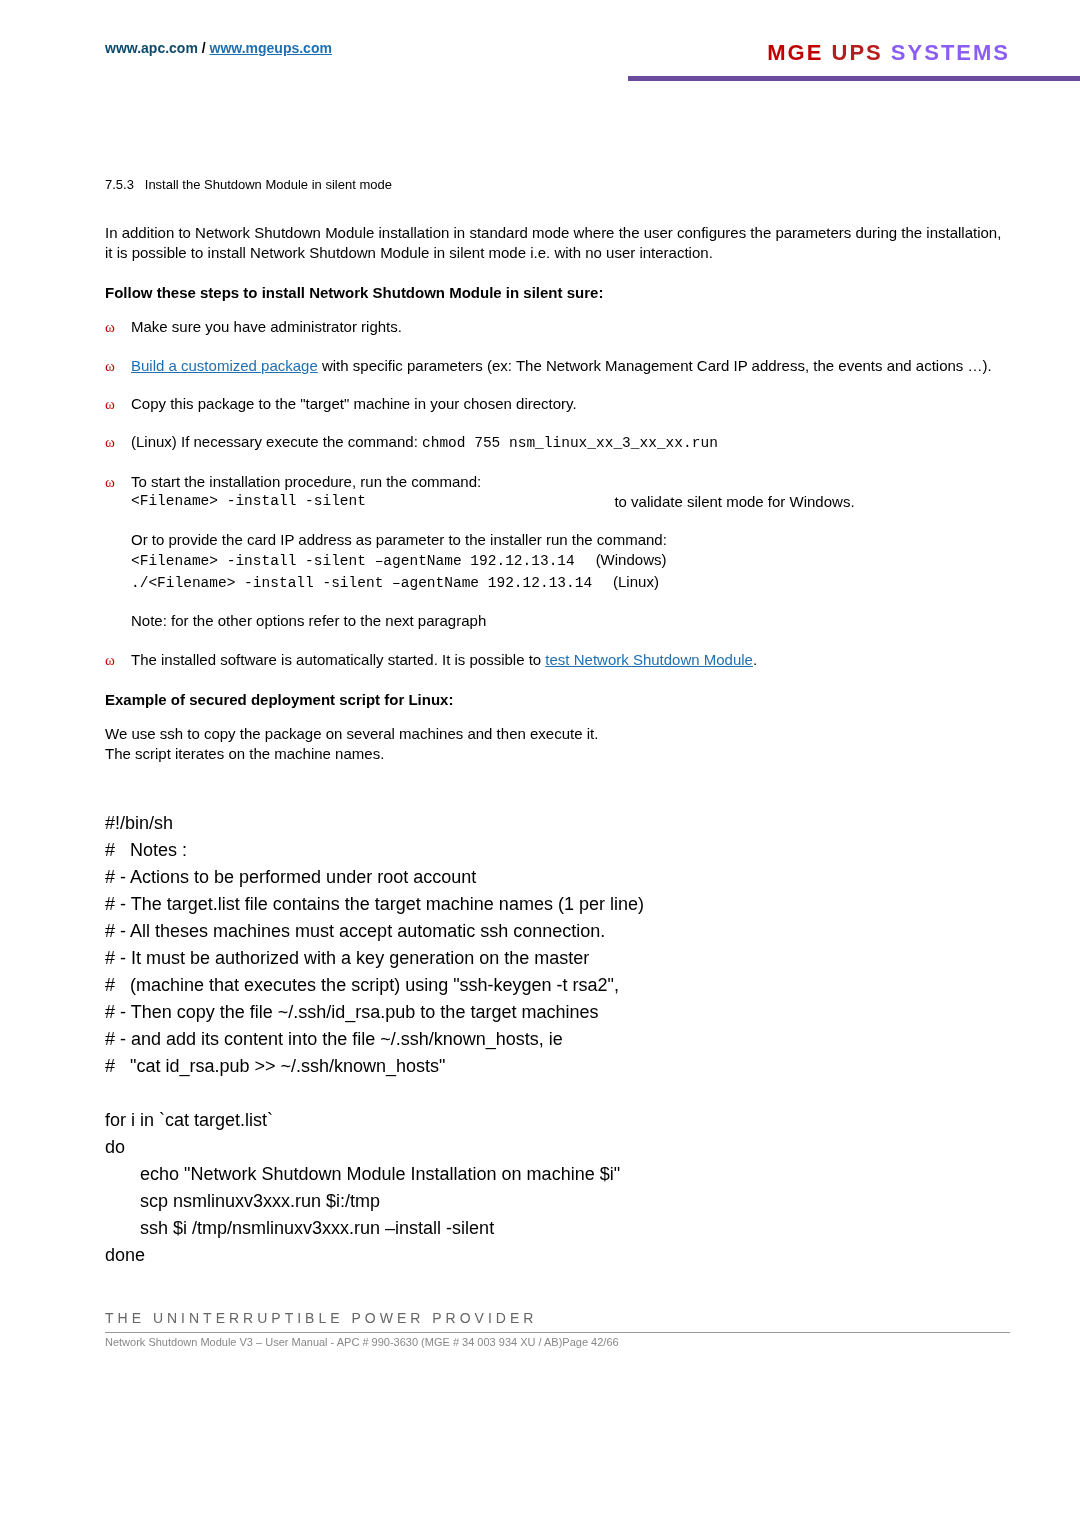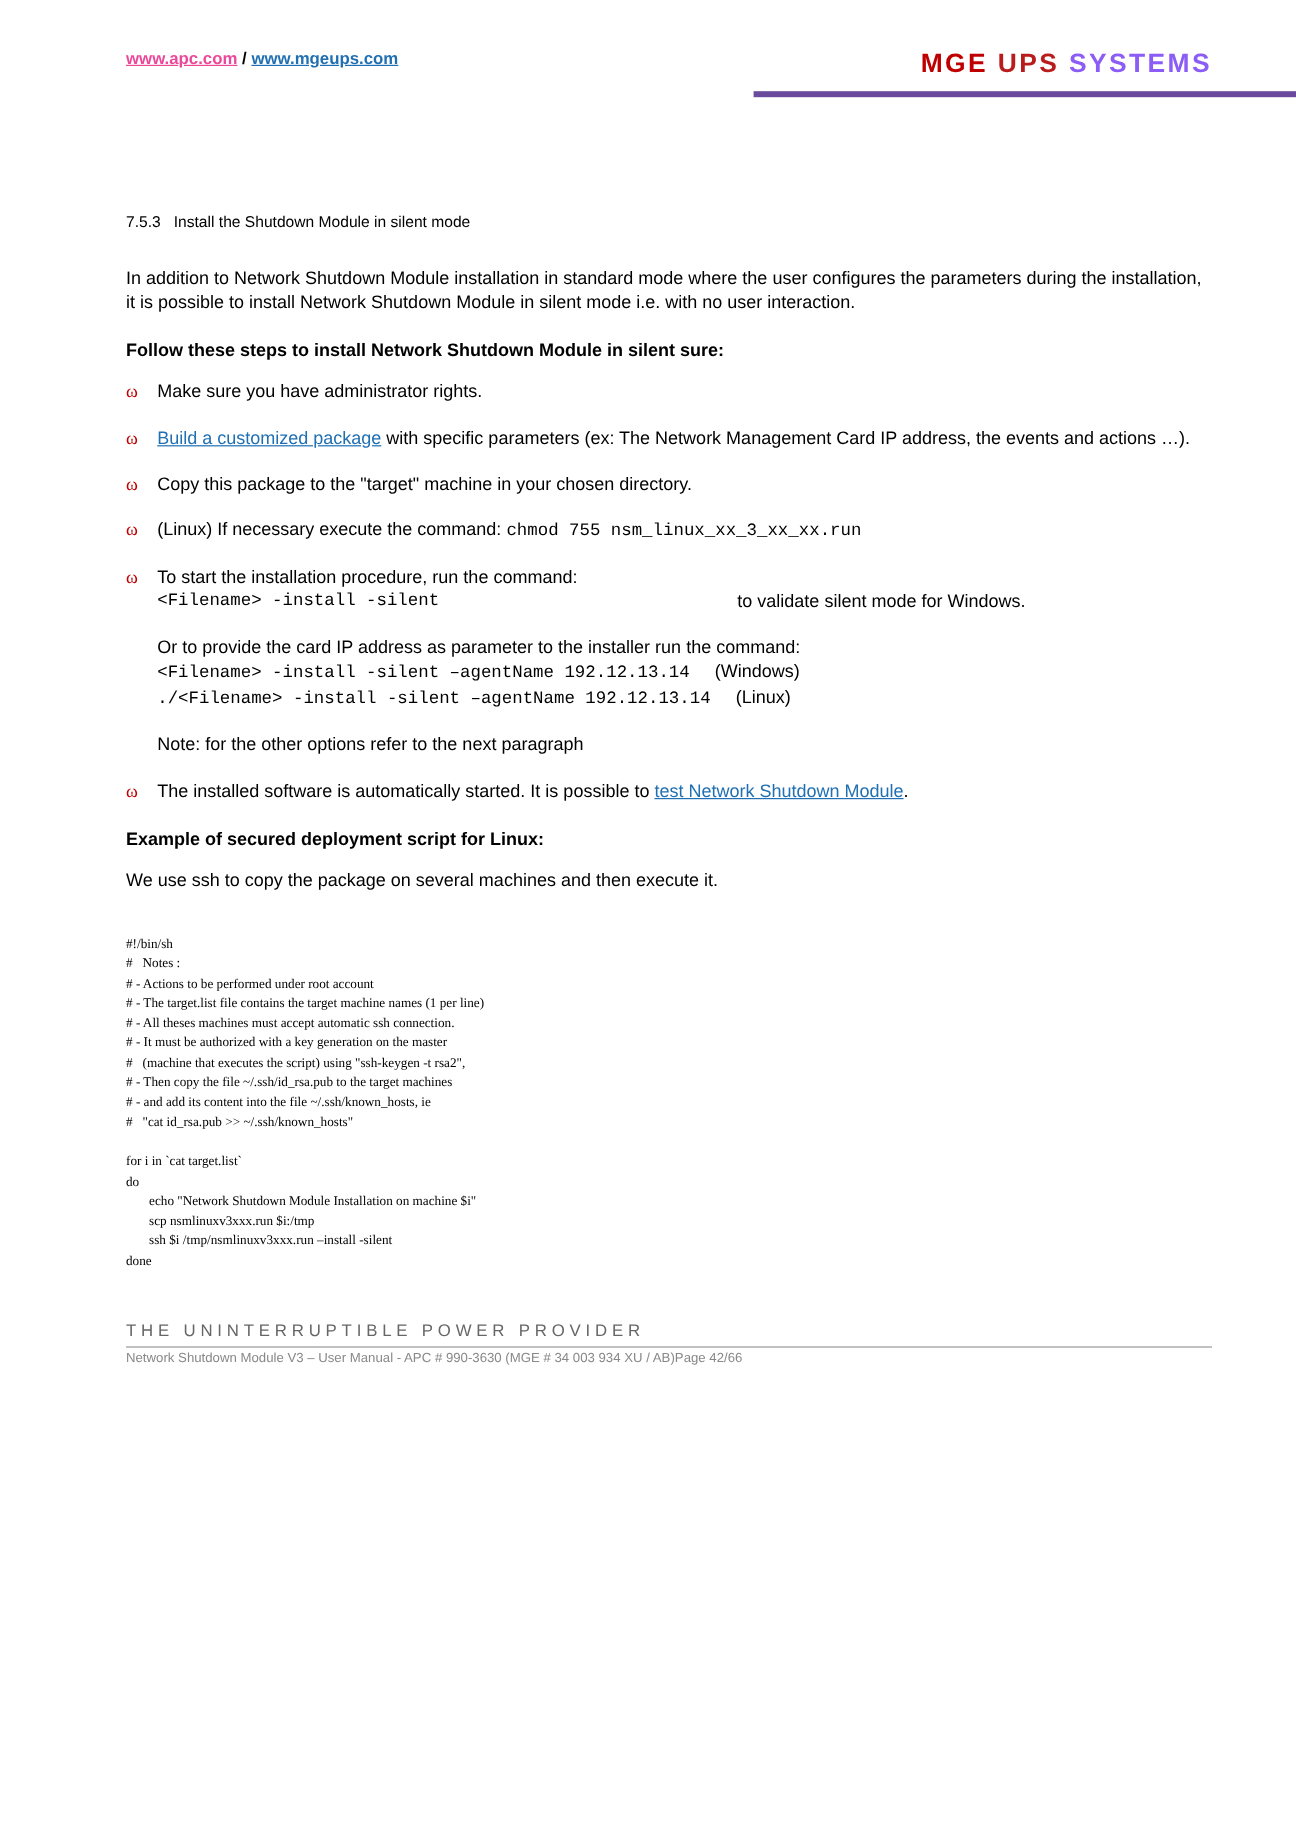--- a/index.html
+++ b/index.html
@@ -18,21 +18,21 @@
   .header-row {
     display: flex;
     justify-content: space-between;
     align-items: flex-start;
     margin-bottom: 10px;
   }
   .header-links {
     font-size: 14px;
     font-weight: bold;
   }
-  .header-links a.apc { color: #ec4899; text-decoration: underline; }
+  .header-links a.apc { color: #0c4a6e; }
   .header-links .sep { color: #000; }
   .header-links a.mge { color: #1f6fb2; text-decoration: underline; }
   .logo-block {
     font-size: 22px;
     font-weight: bold;
     letter-spacing: 2px;
   }
   .logo-block .mge { color: #c00000; }
   .logo-block .ups { color: #b91c1c; }
   .logo-block .sys { color: #8b5cf6; }
@@ -72,22 +72,22 @@
   .mono {
     font-family: "Courier New", monospace;
     font-size: 14.5px;
     white-space: pre;
   }
   .cmd-row { display: flex; }
   .cmd-row .mono { flex: 0 0 55%; }
   .cmd-row .desc { flex: 1; }
   .inline-mono { font-family: "Courier New", monospace; font-size: 14.5px; }
   .code-block {
-    font-family: Liberation Serif, serif;
-    font-size: 11px;
+    font-family: Liberation Sans, sans-serif;
+    font-size: 18px;
     white-space: pre;
     line-height: 1.5;
     margin-top: 18px;
   }
   .footer {
     margin-top: 40px;
   }
   .footer-line1 {
     font-family: Arial, sans-serif;
     font-size: 14px;
@@ -175,20 +175,21 @@
       <li>
         <span class="marker">ω</span>
         <div class="b-body">
           <span>The installed software is automatically started. It is possible to </span><a class="bluelink">test Network Shutdown Module</a><span>.</span>
         </div>
       </li>
     </ul>
 
     <div class="bold-line">Example of secured deployment script for Linux:</div>
     <div>We use ssh to copy the package on several machines and then execute it.</div>
+    <div>The script iterates on the machine names.</div>
 
     <div class="code-block">
 <span>#!/bin/sh</span>
 <span>#   Notes :</span>
 <span># - Actions to be performed under root account</span>
 <span># - The target.list file contains the target machine names (1 per line)</span>
 <span># - All theses machines must accept automatic ssh connection.</span>
 <span># - It must be authorized with a key generation on the master</span>
 <span>#   (machine that executes the script) using "ssh-keygen -t rsa2",</span>
 <span># - Then copy the file ~/.ssh/id_rsa.pub to the target machines</span>

